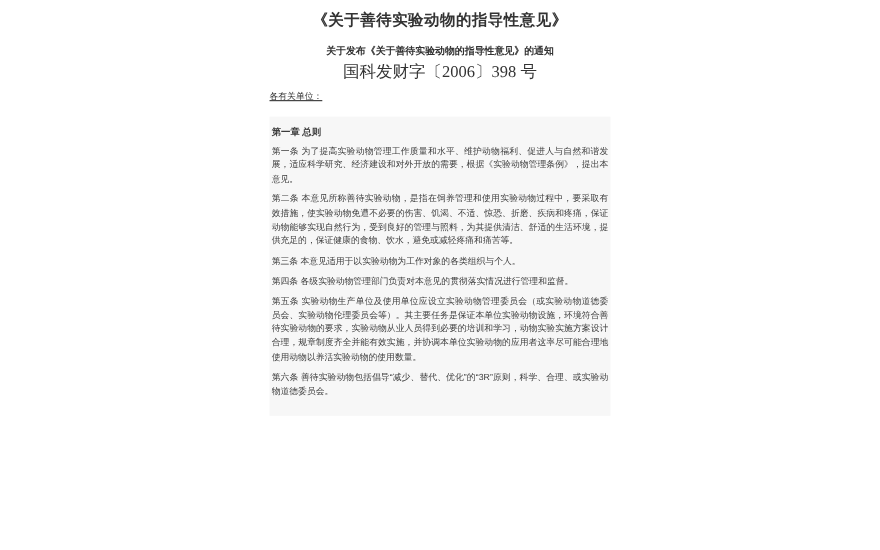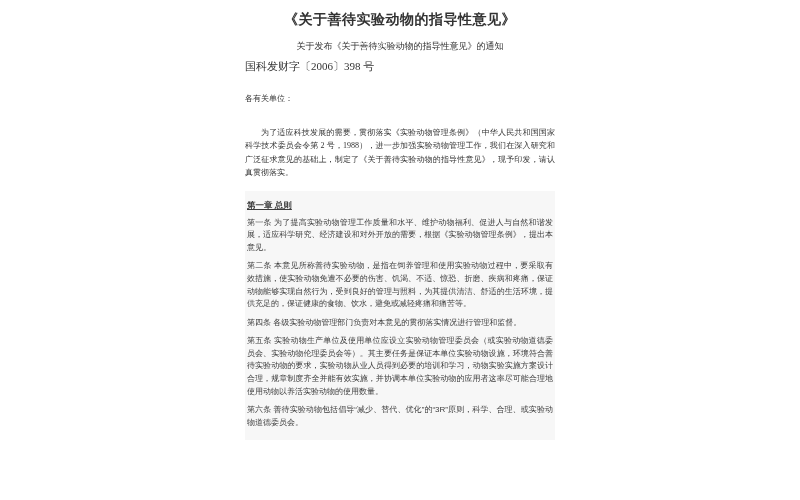--- a/index.html
+++ b/index.html
@@ -22,31 +22,34 @@
     line-height: 16px;
     font-weight: bold;
     text-align: center;
     letter-spacing: 0.5px;
   }
   .notice-title {
     margin-top: 13px;
     font-size: 9px;
     line-height: 11px;
     text-align: center;
+    font-weight: bold;
   }
   .doc-number {
     margin-top: 9px;
-    font-size: 11px;
+    font-size: 15px;
     line-height: 11px;
+    text-align: center;
   }
   .letter {
-    margin-top: 20px;
+    margin-top: 9px;
     font-size: 8px;
     line-height: 13.5px;
     text-align: justify;
+    text-decoration: underline;
   }
   .salutation { text-indent: 0; }
   .intro-paragraph { text-indent: 2em; }
   .attachment-note { text-indent: 2em; }
   .signature {
     width: 118px;
     margin-left: auto;
     margin-top: 17px;
     text-align: center;
     font-size: 8.5px;
@@ -57,21 +60,20 @@
     background: #f7f7f7;
     padding: 8px 2px 10px 2px;
     font-family: "Liberation Sans", "DejaVu Sans", sans-serif;
     color: #3c3c3c;
   }
   .chapter-heading {
     font-size: 8.5px;
     line-height: 12.7px;
     font-weight: bold;
     margin: 0 0 5.5px 0;
-    text-decoration: underline;
   }
   .article-paragraph {
     font-size: 8px;
     line-height: 12.7px;
     margin: 0 0 5.5px 0;
     text-align: justify;
   }
 </style>
 </head>
 <body>
@@ -80,29 +82,29 @@
   <div class="doc-column">
 
     <div class="doc-title">《关于善待实验动物的指导性意见》</div>
 
     <div class="notice-title">关于发布《关于善待实验动物的指导性意见》的通知</div>
 
     <div class="doc-number">国科发财字〔2006〕398 号</div>
 
     <div class="letter salutation">各有关单位：</div>
 
-    <div class="letter intro-paragraph">为了适应科技发展的需要，贯彻落实《实验动物管理条例》（中华人民共和国国家科学技术委员会令第 2 号，1988），进一步加强实验动物管理工作，我们在深入研究和广泛征求意见的基础上，制定了《关于善待实验动物的指导性意见》，现予印发，请认真贯彻落实。</div>
 
 
 
     <div class="body-panel">
 
       <div class="chapter-heading">第一章 总则</div>
 
       <div class="article-paragraph">第一条 为了提高实验动物管理工作质量和水平、维护动物福利、促进人与自然和谐发展，适应科学研究、经济建设和对外开放的需要，根据《实验动物管理条例》，提出本意见。</div>
       <div class="article-paragraph">第二条 本意见所称善待实验动物，是指在饲养管理和使用实验动物过程中，要采取有效措施，使实验动物免遭不必要的伤害、饥渴、不适、惊恐、折磨、疾病和疼痛，保证动物能够实现自然行为，受到良好的管理与照料，为其提供清洁、舒适的生活环境，提供充足的，保证健康的食物、饮水，避免或减轻疼痛和痛苦等。</div>
+      <div class="article-paragraph">第三条 本意见适用于以实验动物为工作对象的各类组织与个人。</div>
       <div class="article-paragraph">第四条 各级实验动物管理部门负责对本意见的贯彻落实情况进行管理和监督。</div>
       <div class="article-paragraph">第五条 实验动物生产单位及使用单位应设立实验动物管理委员会（或实验动物道德委员会、实验动物伦理委员会等）。其主要任务是保证本单位实验动物设施，环境符合善待实验动物的要求，实验动物从业人员得到必要的培训和学习，动物实验实施方案设计合理，规章制度齐全并能有效实施，并协调本单位实验动物的应用者这率尽可能合理地使用动物以养活实验动物的使用数量。</div>
       <div class="article-paragraph">第六条 善待实验动物包括倡导“减少、替代、优化”的“3R”原则，科学、合理、或实验动物道德委员会。</div>
 
     </div>
   </div>
 </div>
 
 </body></html>

